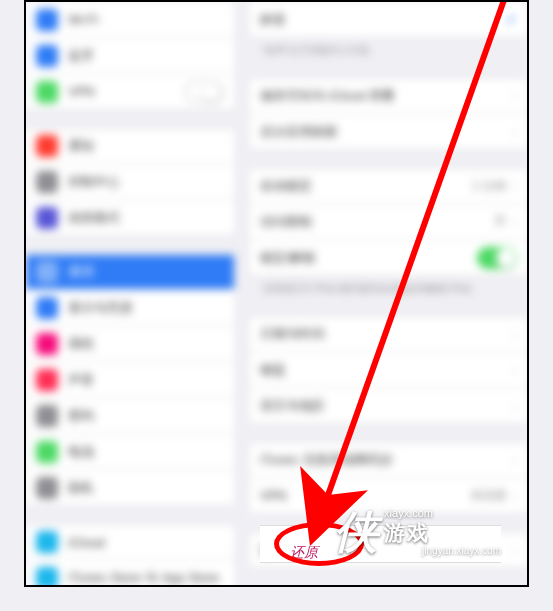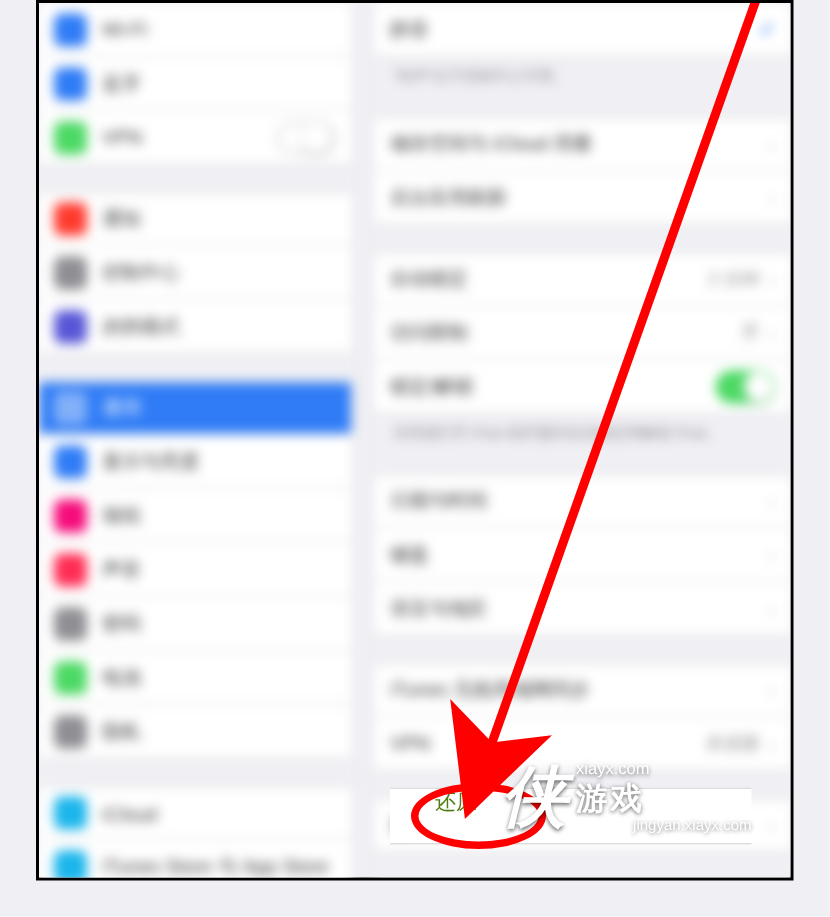--- a/index.html
+++ b/index.html
@@ -21,21 +21,21 @@
   .switch-off { width: 40px; height: 22px; border-radius: 11px; background: #fff; border: 2px solid #ddd; position: relative; }
   .switch-off::after { content:""; position:absolute; right:1px; top:-1px; width:20px; height:20px; background:#fff; border-radius:50%; box-shadow:0 1px 3px rgba(0,0,0,.3); }
   .switch-on { width: 40px; height: 22px; border-radius: 11px; background: #4cd964; position: relative; }
   .switch-on::after { content:""; position:absolute; right:1px; top:1px; width:20px; height:20px; background:#fff; border-radius:50%; box-shadow:0 1px 2px rgba(0,0,0,.3); }
   .check { color:#2f7cf6; font-weight:bold; }
 
   
   .overlay { position: absolute; inset: 0; pointer-events: none; }
   .arrow-svg { position: absolute; left: 0; top: 0; }
   .reset-circle { position: absolute; left: 248px; top: 520px; width: 90px; height: 44px; border: 5px solid #ff0000; border-radius: 50%; }
-  .reset-row { position: absolute; left: 234px; top: 523px; right: 26px; height: 38px; background: #fff; display: flex; align-items: flex-start; padding-left: 30px; font-size: 14px; color: #4d7c0f; border-top: 1px solid #ddd; border-bottom: 1px solid #ddd; }
+  .reset-row { position: absolute; left: 234px; top: 523px; right: 26px; height: 38px; background: #fff; display: flex; align-items: flex-end; padding-left: 30px; font-size: 14px; color: #be185d; border-top: 1px solid #ddd; border-bottom: 1px solid #ddd; font-style: italic; }
 
   .watermark { position: absolute; right: 26px; bottom: 28px; display: flex; align-items: center; gap: 6px; color: #fff; text-shadow: 0 1px 3px rgba(0,0,0,.6); pointer-events:none; }
   .watermark .logo { font-size: 44px; font-weight: 900; font-style: italic; line-height: 1; }
   .watermark .txt { display: flex; flex-direction: column; font-size: 13px; line-height: 1.2; }
   .watermark .txt .big { font-size: 21px; font-weight: 600; letter-spacing: 2px; }
   .watermark .txt .sm { font-size: 10px; opacity:.9;margin-left:38px; }
 </style>
 </head>
 <body>
 

